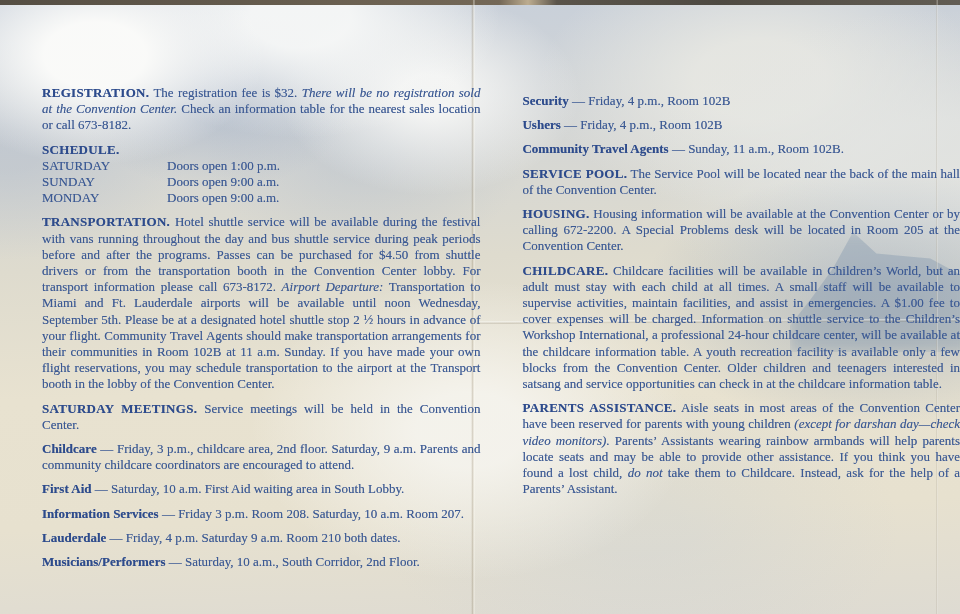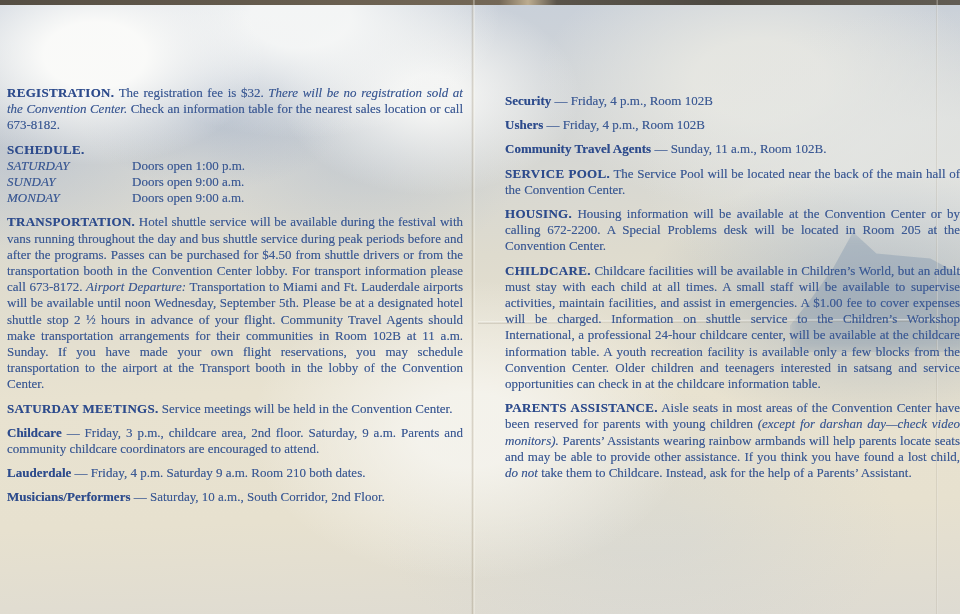--- a/index.html
+++ b/index.html
@@ -43,41 +43,42 @@
     background:linear-gradient(180deg,rgba(255,255,252,0.6) 0%,rgba(118,106,84,0.20) 80%,rgba(118,106,84,0) 100%);
     transform:rotate(-0.3deg);
   }
   .edge-right{
     position:absolute;top:0;bottom:0;left:936px;width:2px;
     background:linear-gradient(90deg,rgba(150,140,118,0.28),rgba(255,255,255,0.35));
   }
   .columns{
     position:absolute;top:85px;left:0;right:0;bottom:0;
     display:flex;
+    padding-left:35px;
   }
   .column{box-sizing:border-box;}
   .column.left{width:463px;padding-left:7px;}
   .column.right{width:455px;margin-left:42px;}
   .sec{
     font-size:13px;line-height:16.2px;
     text-align:justify;
     margin:0;
     text-shadow:0 0 .5px rgba(60,90,150,0.55);
   }
   .sec.major{margin-top:8px;}
   .sec.entry{margin-top:8px;}
   .sec.first{margin-top:0;}
   .run.heading{font-weight:bold;color:var(--heading-color,#2d4b8c);letter-spacing:.3px;}
   .run.bold{font-weight:bold;color:var(--heading-color,#2d4b8c);}
   .run.italic{font-style:italic;}
   .schedule-row{
     font-size:13px;line-height:16.2px;display:flex;
     text-shadow:0 0 .5px rgba(60,90,150,0.55);
   }
-  .schedule-day{width:125px;flex:0 0 125px;font-style:italic;}
+  .schedule-day{width:125px;flex:0 0 125px;}
 </style>
 </head>
 <body>
 
 <div class="page" style="--text-color: #3c5a94; --heading-color: #2d4b8c;">
   <div class="silhouette"></div>
   <div class="edge-top"></div>
   <div class="fold-line"></div>
   <div class="crease-h"></div>
   <div class="edge-right"></div>
@@ -94,20 +95,22 @@
           <span class="schedule-day">SUNDAY</span>
           <span class="schedule-info">Doors open 9:00 a.m.</span>
         </div>
         <div class="schedule-row">
           <span class="schedule-day">MONDAY</span>
           <span class="schedule-info">Doors open 9:00 a.m.</span>
         </div>
         <div class="sec major"><span class="run heading">TRANSPORTATION.</span><span class="run normal"> Hotel shuttle service will be available during the festival with vans running throughout the day and bus shuttle service during peak periods before and after the programs. Passes can be purchased for $4.50 from shuttle drivers or from the transportation booth in the Convention Center lobby. For transport information please call 673-8172. </span><span class="run italic">Airport Departure:</span><span class="run normal"> Transportation to Miami and Ft. Lauderdale airports will be available until noon Wednesday, September 5th. Please be at a designated hotel shuttle stop 2 ½ hours in advance of your flight. Community Travel Agents should make transportation arrangements for their communities in Room 102B at 11 a.m. Sunday. If you have made your own flight reservations, you may schedule transportation to the airport at the Transport booth in the lobby of the Convention Center.</span></div>
         <div class="sec major"><span class="run heading">SATURDAY MEETINGS.</span><span class="run normal"> Service meetings will be held in the Convention Center.</span></div>
         <div class="sec entry"><span class="run bold">Childcare</span><span class="run normal"> — Friday, 3 p.m., childcare area, 2nd floor. Saturday, 9 a.m. Parents and community childcare coordinators are encouraged to attend.</span></div>
+        <div class="sec entry"><span class="run bold">First Aid</span><span class="run normal"> — Saturday, 10 a.m. First Aid waiting area in South Lobby.</span></div>
+        <div class="sec entry"><span class="run bold">Information Services</span><span class="run normal"> — Friday 3 p.m. Room 208. Saturday, 10 a.m. Room 207.</span></div>
         <div class="sec entry"><span class="run bold">Lauderdale</span><span class="run normal"> — Friday, 4 p.m. Saturday 9 a.m. Room 210 both dates.</span></div>
         <div class="sec entry"><span class="run bold">Musicians/Performers</span><span class="run normal"> — Saturday, 10 a.m., South Corridor, 2nd Floor.</span></div>
       </div>
     <div class="column right">
         <div class="sec entry"><span class="run bold">Security</span><span class="run normal"> — Friday, 4 p.m., Room 102B</span></div>
         <div class="sec entry"><span class="run bold">Ushers</span><span class="run normal"> — Friday, 4 p.m., Room 102B</span></div>
         <div class="sec entry"><span class="run bold">Community Travel Agents</span><span class="run normal"> — Sunday, 11 a.m., Room 102B.</span></div>
         <div class="sec major"><span class="run heading">SERVICE POOL.</span><span class="run normal"> The Service Pool will be located near the back of the main hall of the Convention Center.</span></div>
         <div class="sec major"><span class="run heading">HOUSING.</span><span class="run normal"> Housing information will be available at the Convention Center or by calling 672-2200. A Special Problems desk will be located in Room 205 at the Convention Center.</span></div>
         <div class="sec major"><span class="run heading">CHILDCARE.</span><span class="run normal"> Childcare facilities will be available in Children’s World, but an adult must stay with each child at all times. A small staff will be available to supervise activities, maintain facilities, and assist in emergencies. A $1.00 fee to cover expenses will be charged. Information on shuttle service to the Children’s Workshop International, a professional 24-hour childcare center, will be available at the childcare information table. A youth recreation facility is available only a few blocks from the Convention Center. Older children and teenagers interested in satsang and service opportunities can check in at the childcare information table.</span></div>

